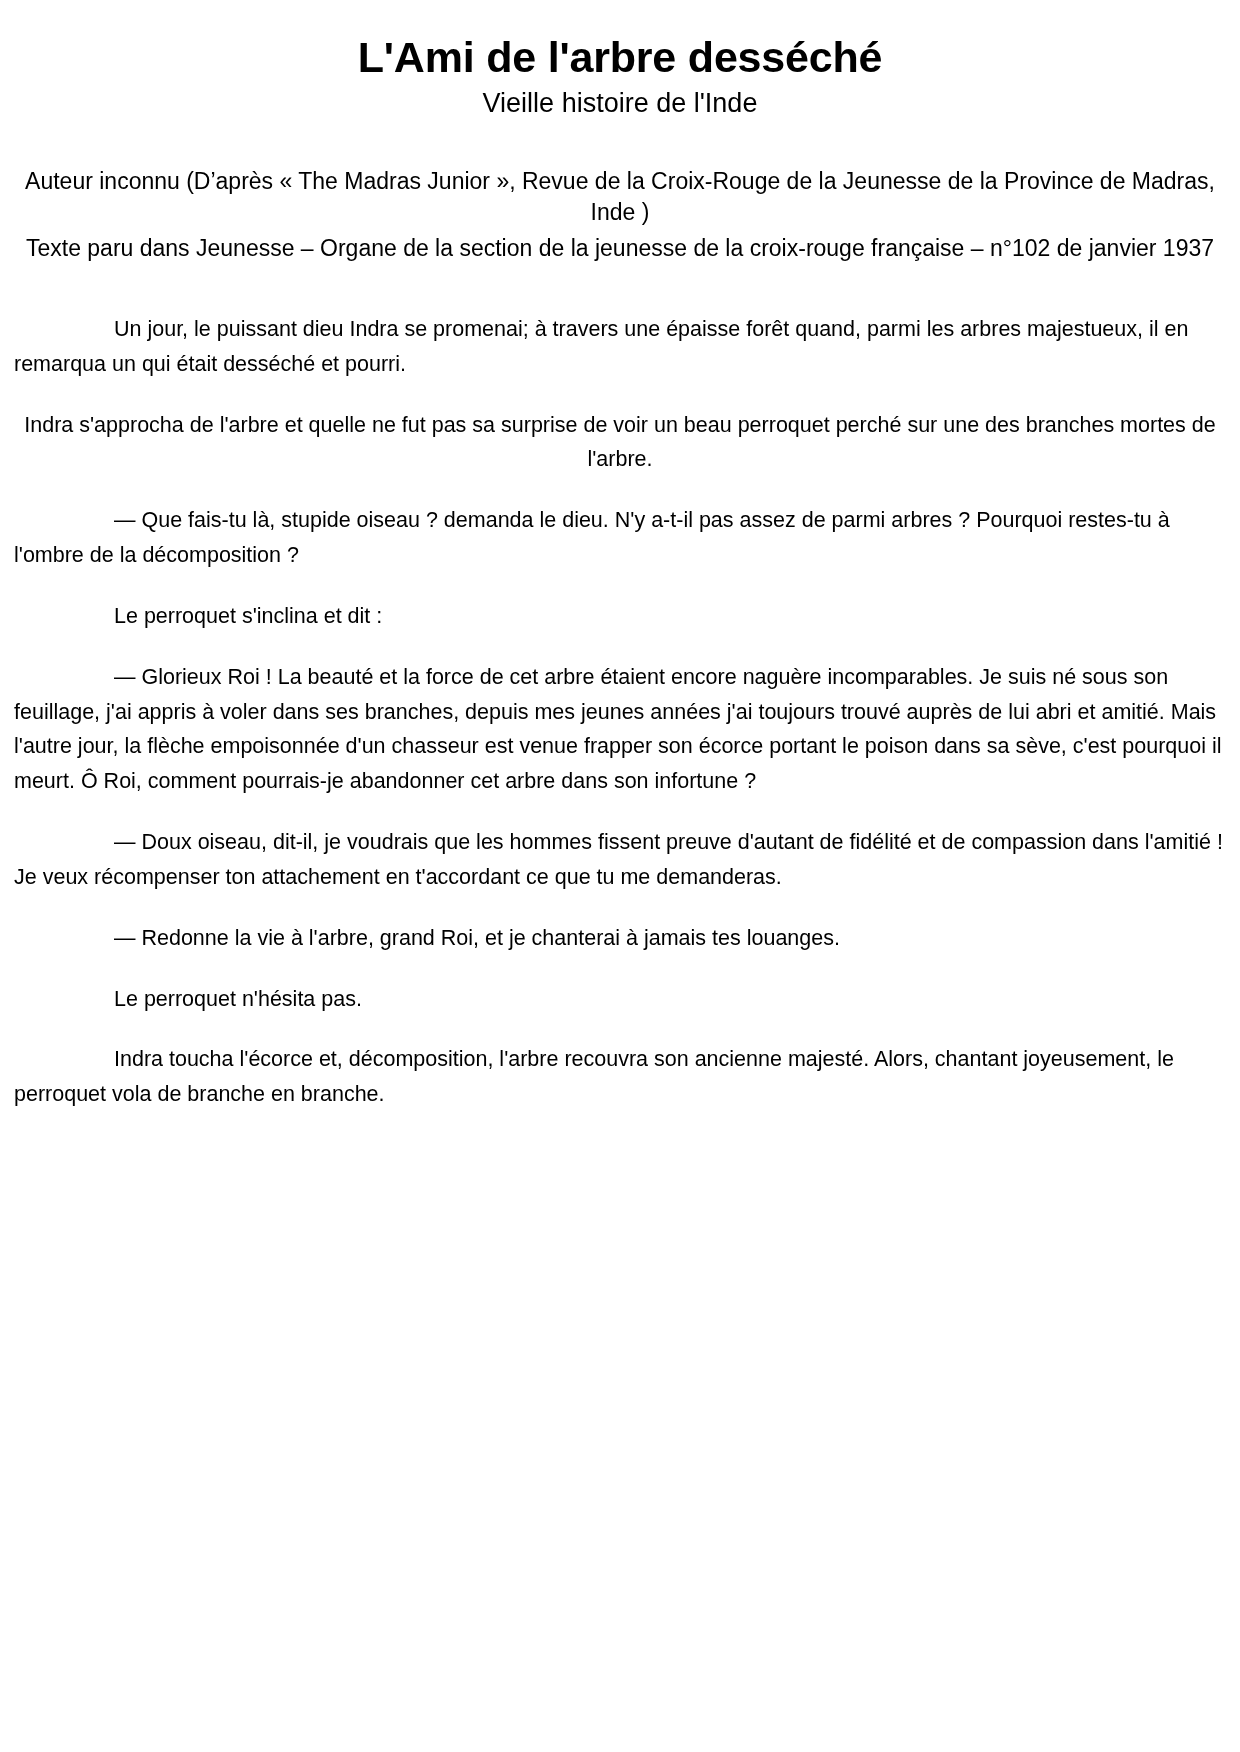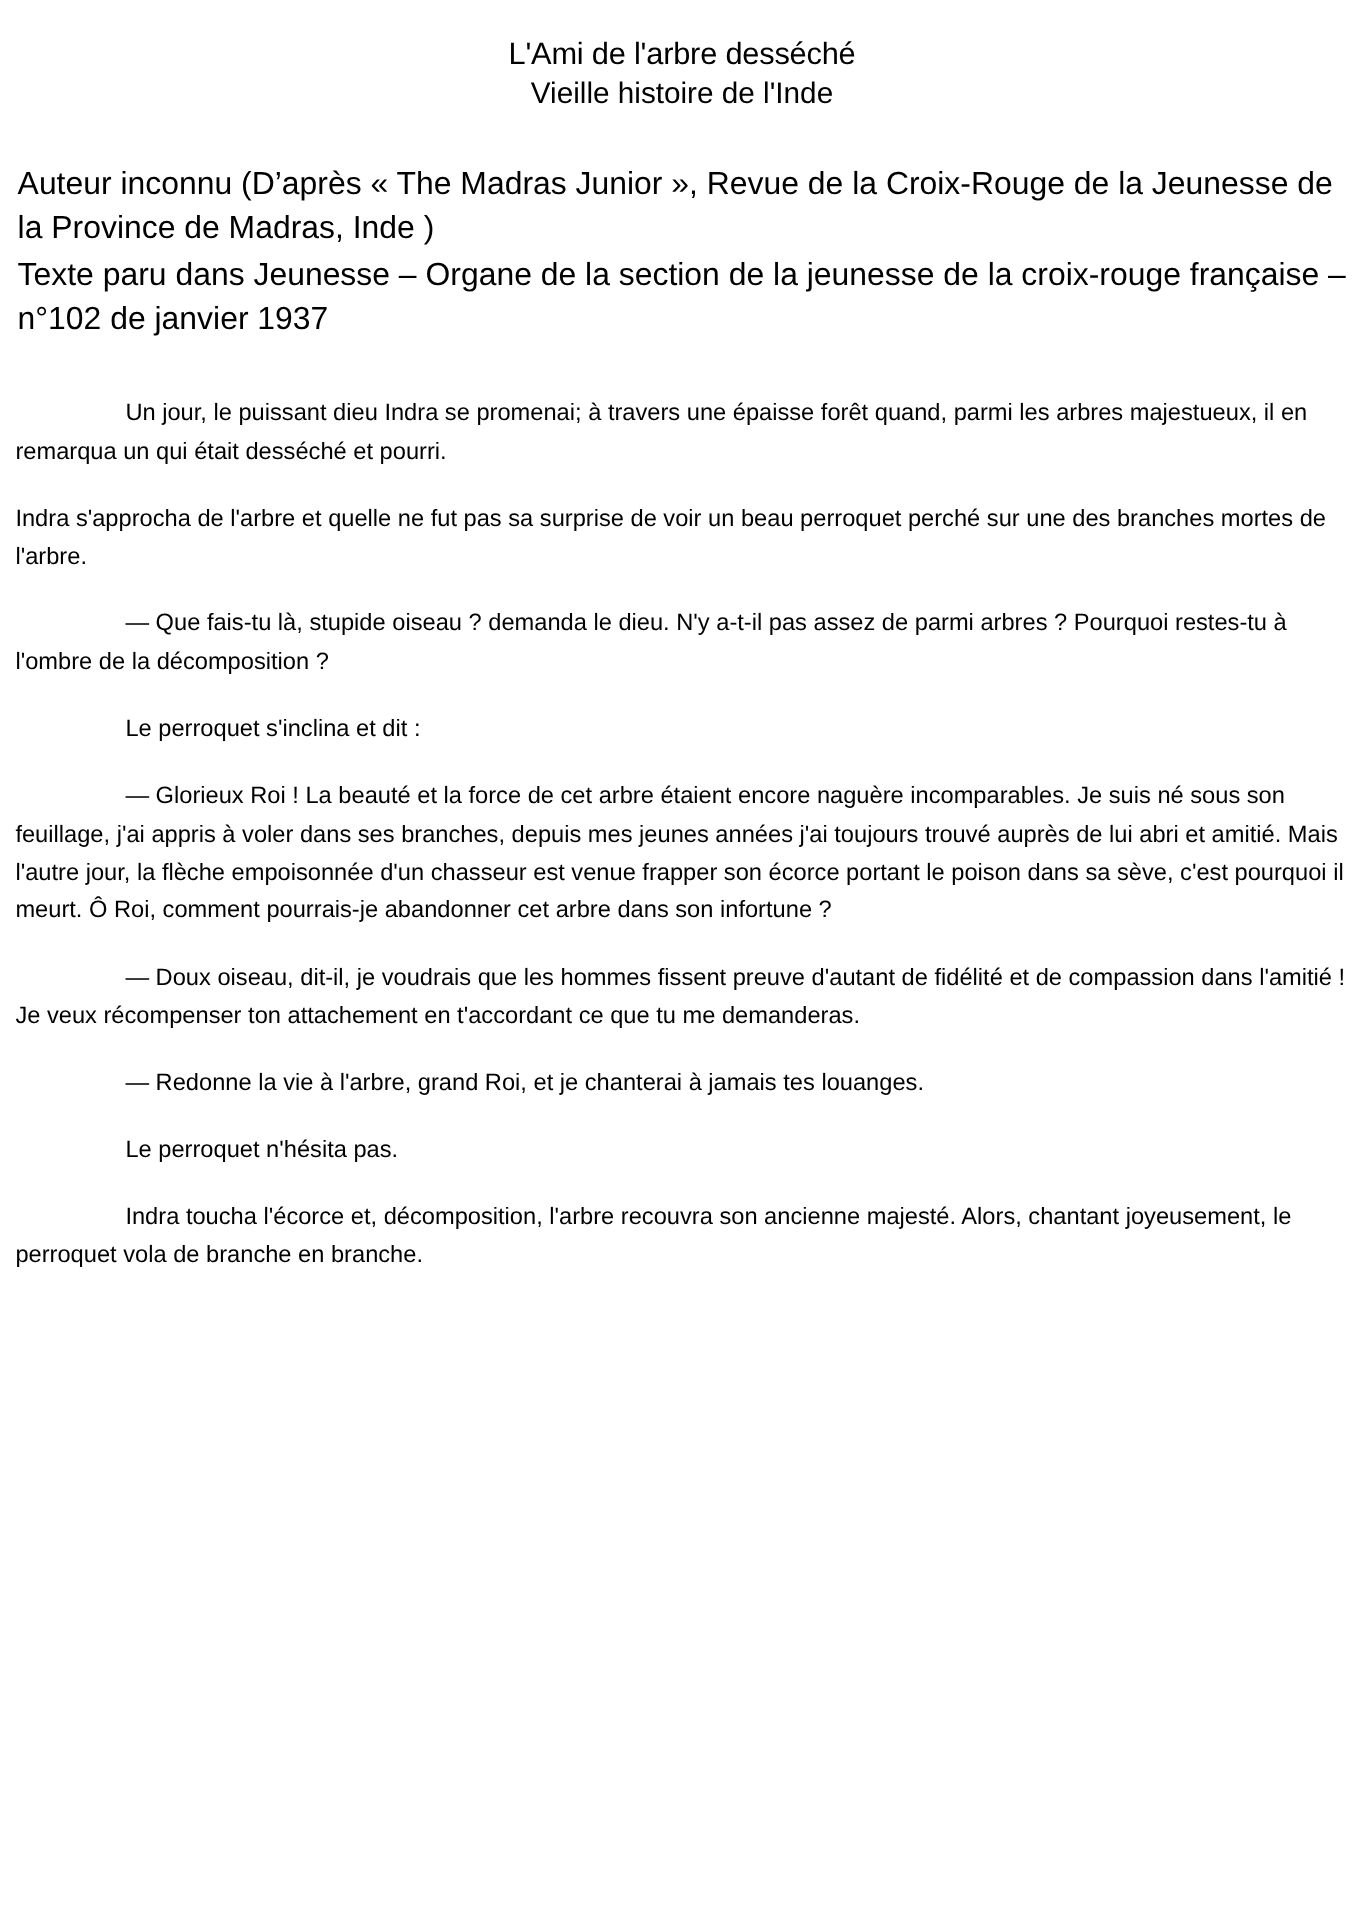--- a/index.html
+++ b/index.html
@@ -16,60 +16,61 @@
     -webkit-font-smoothing: antialiased;
   }
   .page {
     box-sizing: border-box;
     width: 1240px;
     min-height: 1752px;
     padding: 18px 12px 0 12px;
     background: #ffffff;
   }
   .doc-title {
-    font-size: 28px;
-    font-weight: normal;
+    font-size: 43px;
+    font-weight: bold;
     text-align: center;
     line-height: 1.18;
     margin: 14px 0 0 0;
     letter-spacing: -0.2px;
   }
   .doc-subtitle {
     font-size: 27px;
     font-weight: normal;
     text-align: center;
     line-height: 1.2;
     margin: 4px 0 0 0;
   }
   .credits {
     margin-top: 47px;
   }
   .credit-line {
-    font-size: 29px;
+    font-size: 23px;
     line-height: 1.36;
-    text-align: left;
+    text-align: center;
     margin: 0 0 4px 0;
     padding: 0 4px;
   }
   .body-copy {
     margin-top: 48px;
   }
   .para {
     font-size: 21.5px;
     line-height: 1.62;
     text-align: left;
     margin: 18px 0 26px 0;
     padding: 0 2px;
     white-space: pre-wrap;
   }
   .para.indent {
     text-indent: 100px;
   }
   .para.no-indent {
     text-indent: 0;
+    text-align: center;
   }
 </style>
 </head>
 <body>
 
 <div class="page">
 
   <h1 class="doc-title">L'Ami de l'arbre desséché</h1>
 
   <h2 class="doc-subtitle">Vieille histoire de l'Inde</h2>

